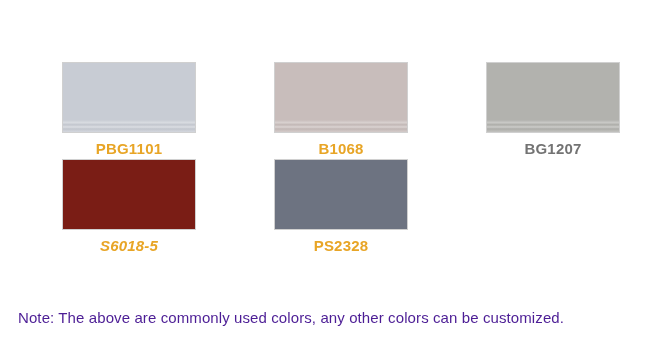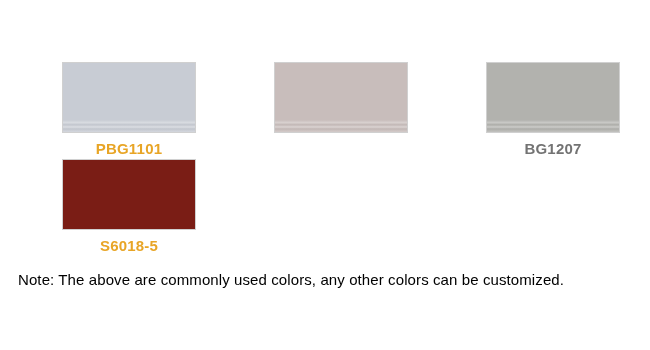--- a/index.html
+++ b/index.html
@@ -121,35 +121,42 @@
       <div class="swatch-chip banded">
         <div class="chip-fill" style="background: rgb(200, 204, 212);"></div>
       </div>
       <div class="swatch-label" style="color: rgb(232, 165, 38);">PBG1101</div>
     </div>
 
     <div class="swatch-cell">
       <div class="swatch-chip banded">
         <div class="chip-fill" style="background: rgb(200, 189, 187);"></div>
       </div>
+      <div class="swatch-label" style="color: rgb(232, 165, 38);">B1068</div>
     </div>
 
     <div class="swatch-cell">
       <div class="swatch-chip banded">
         <div class="chip-fill" style="background: rgb(178, 178, 174);"></div>
       </div>
       <div class="swatch-label" style="color: #737373;">BG1207</div>
     </div>
 
 
     <div class="swatch-cell">
       <div class="swatch-chip">
         <div class="chip-fill" style="background: rgb(122, 29, 21);"></div>
       </div>
-      <div class="swatch-label" style="color: rgb(232, 165, 38);">S6018-5</div>
+      <div class="swatch-label" style="color: rgb(232, 165, 38); font-style: italic;">S6018-5</div>
     </div>
 
+    <div class="swatch-cell">
+      <div class="swatch-chip">
+        <div class="chip-fill" style="background: rgb(109, 115, 129);"></div>
+      </div>
+      <div class="swatch-label" style="color: rgb(232, 165, 38);">PS2328</div>
+    </div>
 
   </div>
 
-  <div class="note-line" style="color: #000000;">Note: The above are commonly used colors, any other colors can be customized.</div>
+  <div class="note-line" style="color: #4c1d95; margin-top: 38px;">Note: The above are commonly used colors, any other colors can be customized.</div>
 
 </div>
 
 </body></html>

